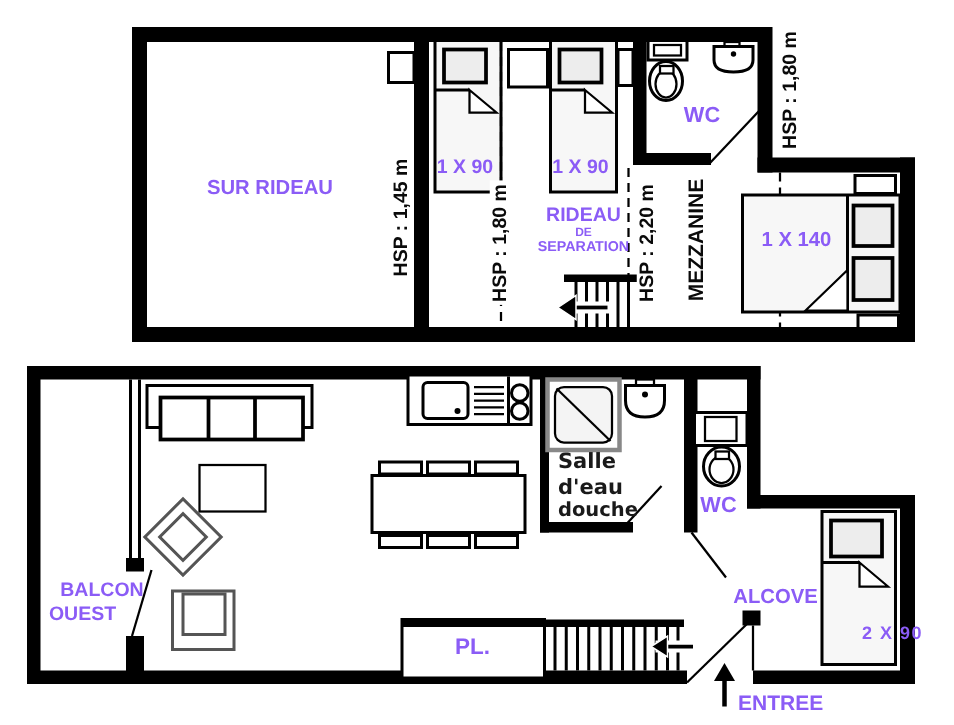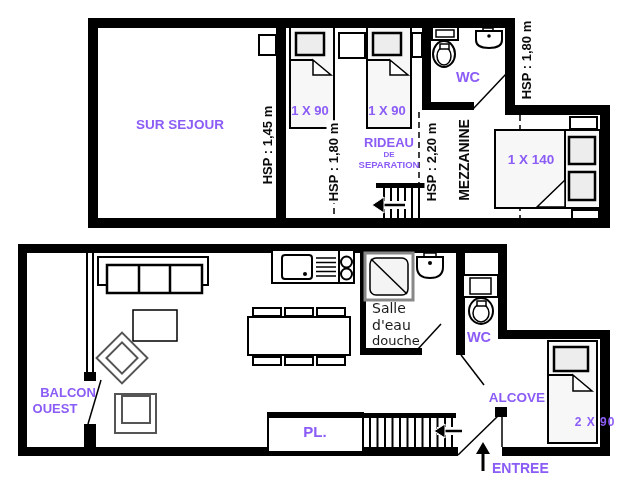--- a/index.html
+++ b/index.html
@@ -3,21 +3,21 @@
 <meta charset="utf-8">
 <style>
   html,body{margin:0;padding:0;background:#fff;}
   .canvas{position:relative;width:636px;height:483px;background:#ffffff;
           font-family:"Liberation Sans",sans-serif;overflow:hidden;}
   .canvas svg{position:absolute;left:0;top:0;}
   .lbl{position:absolute;font-weight:bold;color:#8b5cf6;white-space:nowrap;line-height:1.05;}
   .ctr{text-align:center;}
   .vtext{position:absolute;font-weight:bold;font-size:13px;color:#0a0a0a;white-space:nowrap;
          transform:translate(-50%,-50%) rotate(-90deg);background:#fff;padding:0 2px;line-height:13px;}
-  .salle{position:absolute;font-family:"DejaVu Sans",sans-serif;font-weight:normal;color:#1a1a1a;}
+  .salle{position:absolute;font-family:"DejaVu Sans",sans-serif;font-weight:bold;color:#1a1a1a;}
 </style>
 </head>
 <body>
 
 <div class="canvas">
 
 <svg width="636" height="483" viewBox="0 0 636 483">
 
   <g fill="#000">
     <rect x="88" y="18" width="424" height="10"></rect>
@@ -223,21 +223,21 @@
       <polygon points="445,424 445,438 434,431" fill="#000" stroke="#fff" stroke-width="1"></polygon>
     </g>
   </g>
 
   <g>
     <path d="M483 471 L483 452" stroke="#000" stroke-width="3"></path>
     <polygon points="476,454 490,454 483,442" fill="#000"></polygon>
   </g>
 </svg>
 
-<div class="lbl ctr" style="left:110px;top:118px;width:140px;font-size:13.5px;">SUR SEJOUR</div>
+<div class="lbl ctr" style="left:110px;top:118px;width:140px;font-size:13.5px;">SUR RIDEAU</div>
 
 <div class="vtext" style="left:267px;top:145px;">HSP : 1,45 m</div>
 
 <div class="lbl ctr" style="left:285px;top:104px;width:50px;font-size:13px;">1 X 90</div>
 <div class="lbl ctr" style="left:362px;top:104px;width:50px;font-size:13px;">1 X 90</div>
 
 <div class="vtext" style="left:333px;top:162px;">HSP : 1,80 m</div>
 
 <div class="lbl ctr" style="left:352px;top:136px;width:74px;font-size:13px;">RIDEAU</div>
 <div class="lbl ctr" style="left:352px;top:151px;width:74px;font-size:8px;">DE</div>

